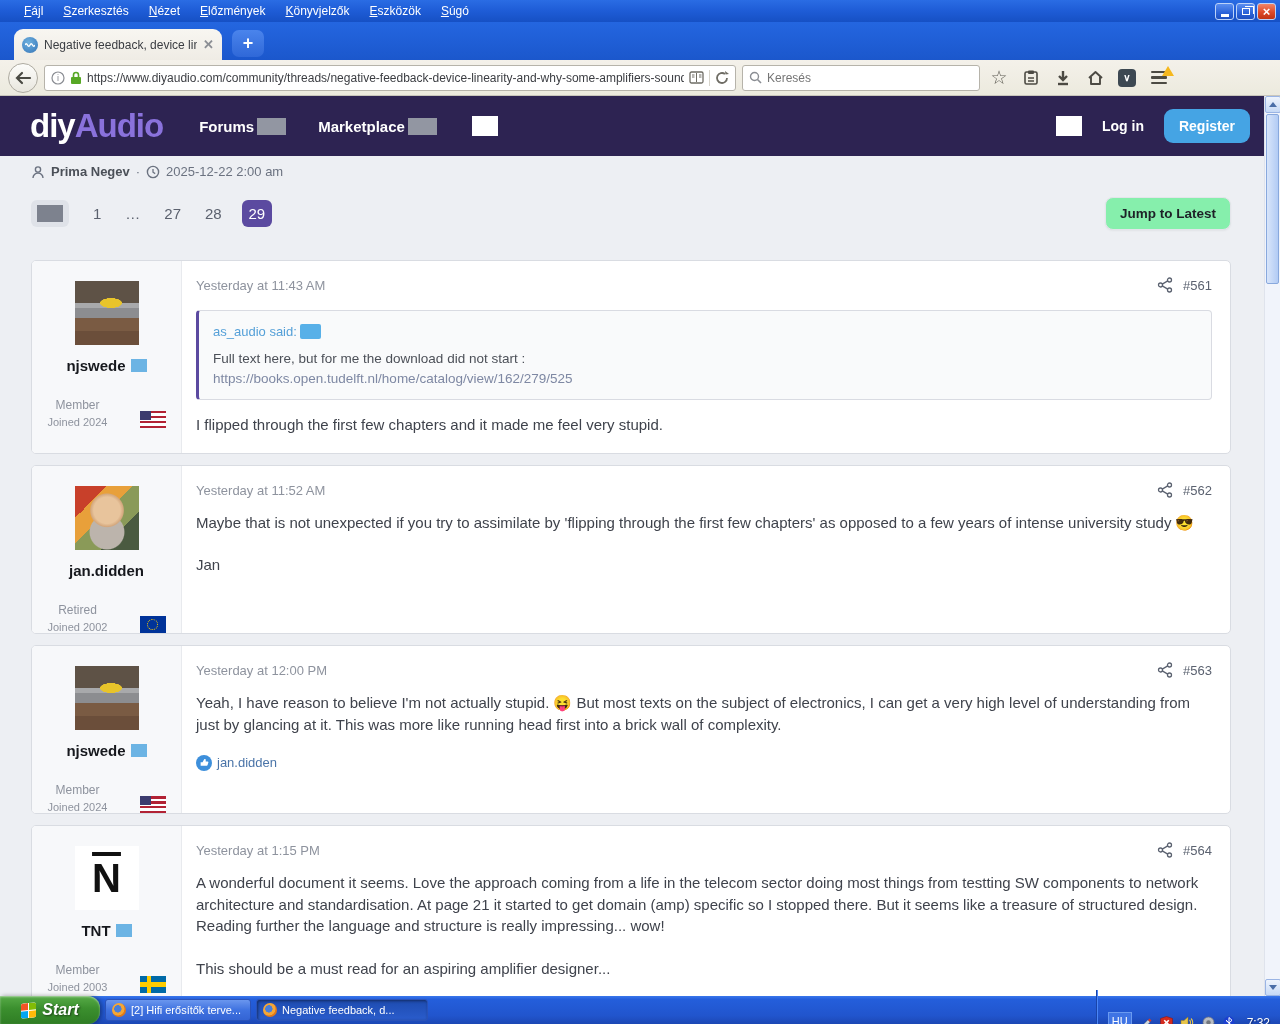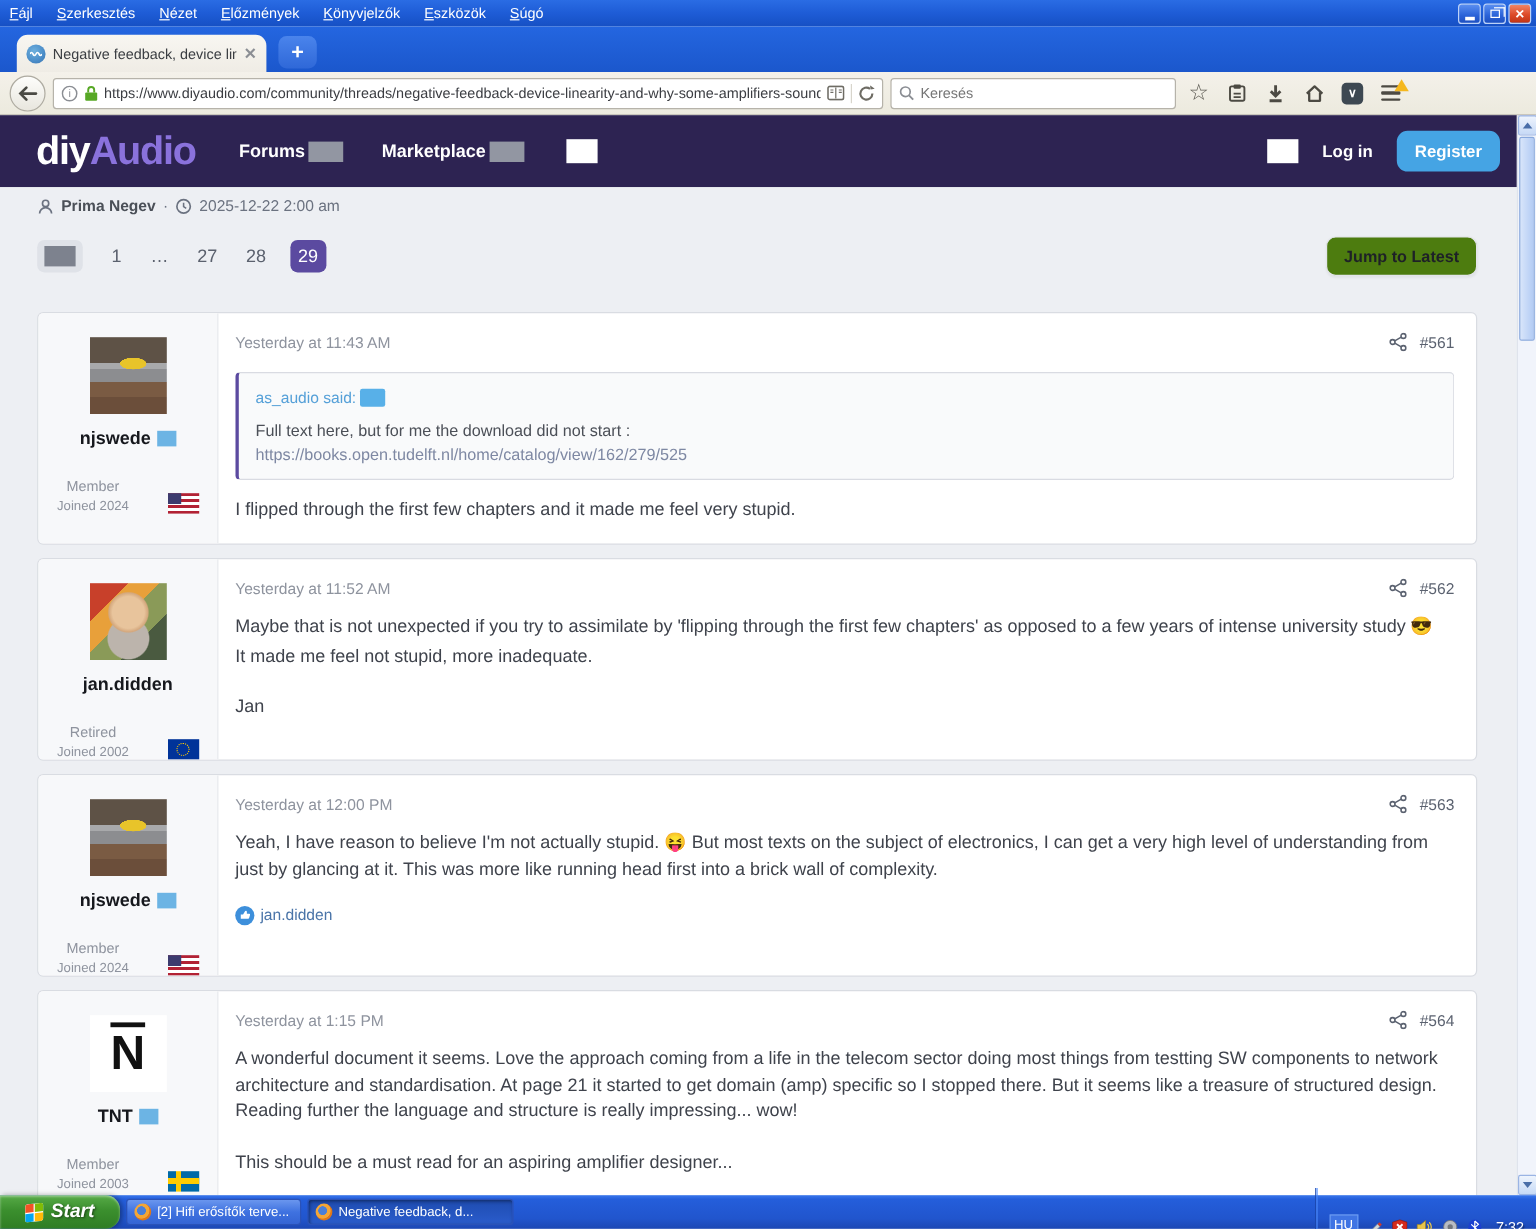--- a/index.html
+++ b/index.html
@@ -2,21 +2,21 @@
 <html style="--site-purple: #2d2352; --logo-accent: #8a72dc; --accent-purple: #5b4aa0; --register-blue: #45a4e4; --link-blue: #55a0d8; --placeholder-blue: #6cb4e4;"><head>
 <meta charset="utf-8">
 <style>
   * { margin:0; padding:0; box-sizing:border-box; }
   html,body { width:1280px; height:1024px; overflow:hidden;
     font-family:"Liberation Sans", sans-serif; background:#edeff3; }
 
   
   .titlebar { height:22px; background:linear-gradient(180deg,#2a6ce4 0%,#1e5cd6 50%,#1650c4 100%);
     display:flex; align-items:center; padding:0 4px 0 8px; }
-  .menus { display:flex; gap:20px; }
+  .menus { display:flex; gap:20px;margin-left:16px; }
   .menu-item { color:#fff; font-size:12px; display:inline-block; cursor:default; }
   .menu-item::first-letter { text-decoration:underline; }
   .titlebar .spacer { flex:1; }
   .win-controls { display:flex; gap:2px; }
   .win-btn { width:19px; height:17px; border-radius:3px; border:1px solid #bcd2f8;
     background:linear-gradient(180deg,#5a8ef0 0%,#2a62d8 60%,#1e50c0 100%);
     display:flex; align-items:center; justify-content:center; position:relative; }
   .win-btn.close { background:linear-gradient(180deg,#f08568 0%,#dd4a28 55%,#c03415 100%); }
   .glyph-min { width:8px; height:3px; background:#fff; margin-top:8px; }
   .glyph-restore { width:8px; height:7px; border:1px solid #fff; position:relative; background:transparent; }
@@ -71,21 +71,21 @@
   .thread-title { padding-top:27px; font-size:21px; font-weight:bold; color:#15161a; letter-spacing:-0.2px; }
   .byline { margin-top:8px; display:flex; align-items:center; gap:6px; font-size:13px; color:#6b7280; }
   .byline .author { font-weight:bold; color:#4b5058; }
   .pagerow { margin-top:18px; display:flex; align-items:center; }
   .page-first { width:38px; height:27px; border-radius:6px; background:#dfe2e8; display:flex; align-items:center; justify-content:center; }
   .page-first .ph { width:26px; height:17px; background:#7d828e; }
   .page-num { font-size:15px; color:#5b616e; margin-left:24px; }
   .page-num.active { margin-left:20px; background:var(--accent-purple,#5b4aa0); color:#fff;
     width:30px; height:27px; border-radius:6px; display:flex; align-items:center; justify-content:center; }
   .pagerow .spacer { flex:1; }
-  .jump-btn { background:#4d7c0f; border:1px solid #e3e5ea; border-radius:8px; padding:8px 14px;
+  .jump-btn { background:#86efac; border:1px solid #e3e5ea; border-radius:8px; padding:8px 14px;
     font-size:13.5px; font-weight:bold; color:#1e2127; box-shadow:0 1px 2px rgba(0,0,0,.05); }
 
   .posts { margin-top:30px; }
   .post { display:flex; background:#fff; border:1px solid #d9dce2; border-radius:5px; margin-bottom:11px; overflow:hidden; }
   .post-user { width:150px; flex:none; background:#f7f8fa; border-right:1px solid #e8eaee;
     display:flex; flex-direction:column; align-items:center; padding-top:20px; }
   .avatar { width:64px; height:64px; flex:none; }
   .avatar-njswede { background:
       radial-gradient(ellipse 18px 8px at 36px 22px,#e8c42a 0 60%,transparent 62%),
       linear-gradient(180deg,#5e5246 0 34%,#a8a9ab 34% 42%,#8c8d90 42% 58%,#7a5b43 58% 78%,#6b4e3a 78% 100%);
@@ -384,21 +384,20 @@
             <svg width="16" height="16" viewBox="0 0 16 16">
                 <circle cx="12.5" cy="3" r="2" stroke="#5b6270" fill="none" stroke-width="1.3"></circle>
                 <circle cx="3.5" cy="8" r="2" stroke="#5b6270" fill="none" stroke-width="1.3"></circle>
                 <circle cx="12.5" cy="13" r="2" stroke="#5b6270" fill="none" stroke-width="1.3"></circle>
                 <path d="M5.3 7.1 L10.7 3.9 M5.3 8.9 L10.7 12.1" stroke="#5b6270" stroke-width="1.3"></path>
               </svg>
             <span>#562</span>
           </span>
         </div>
         <div class="ptext">Maybe that is not unexpected if you try to assimilate by 'flipping through the first few chapters' as opposed to a few years of intense university study 😎</div>
-        <div class="ptext tight">It made me feel not stupid, more inadequate.</div>
         <div class="ptext" style="margin-top:20px;">Jan</div>
       </div>
     </div>
 
     <div class="post" style="min-height:145px;">
       <div class="post-user">
         <div class="avatar avatar-njswede"></div>
         <div class="uname-row">
             <span class="uname">njswede</span>
             <span class="badge-box"></span>

